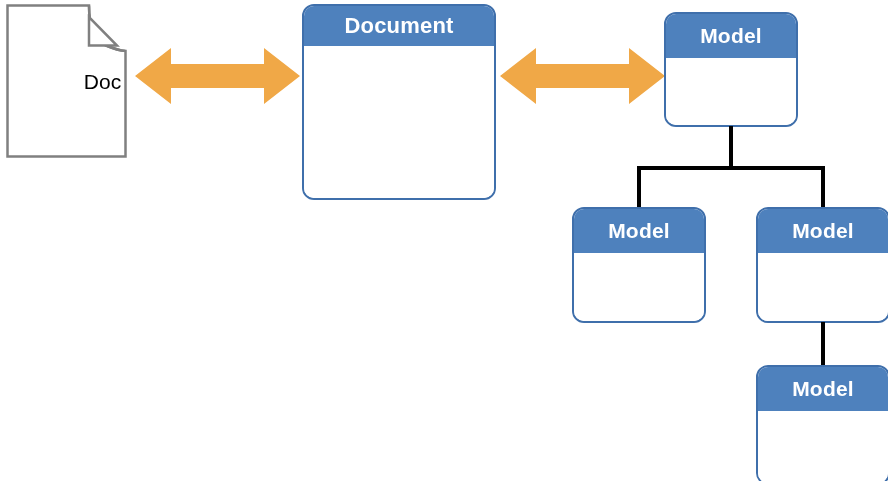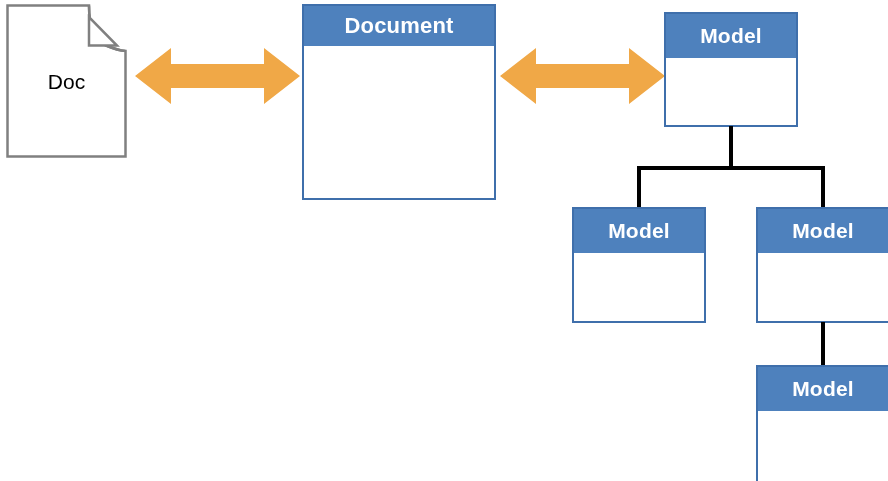--- a/index.html
+++ b/index.html
@@ -34,40 +34,41 @@
   .doc-label {
     position: absolute;
     left: 6px;
     top: 70px;
     width: 121px;
     text-align: center;
     font-size: 21px;
     color: #000000;
     font-weight: 400;
     line-height: 24px;
+    padding-left: 36px;
   }
   
   .arrow {
     position: absolute;
     height: 62px;
   }
   .arrow svg {
     display: block;
     width: 100%;
     height: 100%;
   }
   #arrow-doc-document { left: 135px; top: 45px; width: 165px; }
   #arrow-document-model { left: 500px; top: 45px; width: 165px; }
 
   
   .node {
     position: absolute;
     box-sizing: border-box;
     border: 2px solid #3f6fab;
-    border-radius: 0;
+    border-radius: 12px;
     background: #ffffff;
     overflow: hidden;
   }
   .node-header {
     box-sizing: border-box;
     width: 100%;
     background: #4e81bd;
     color: #ffffff;
     font-weight: bold;
     text-align: center;

